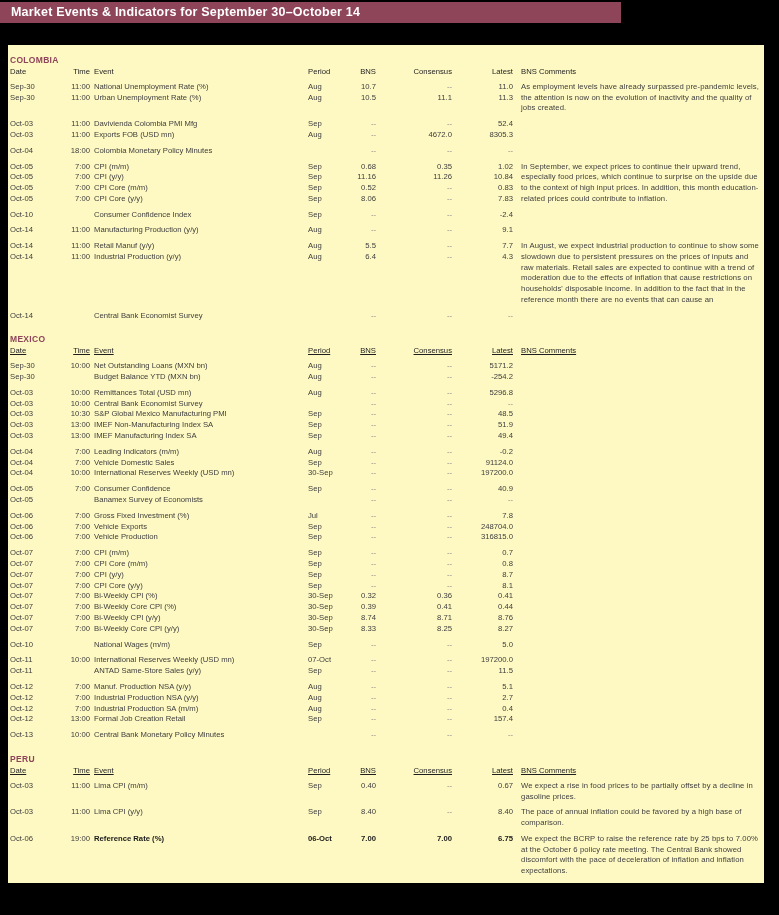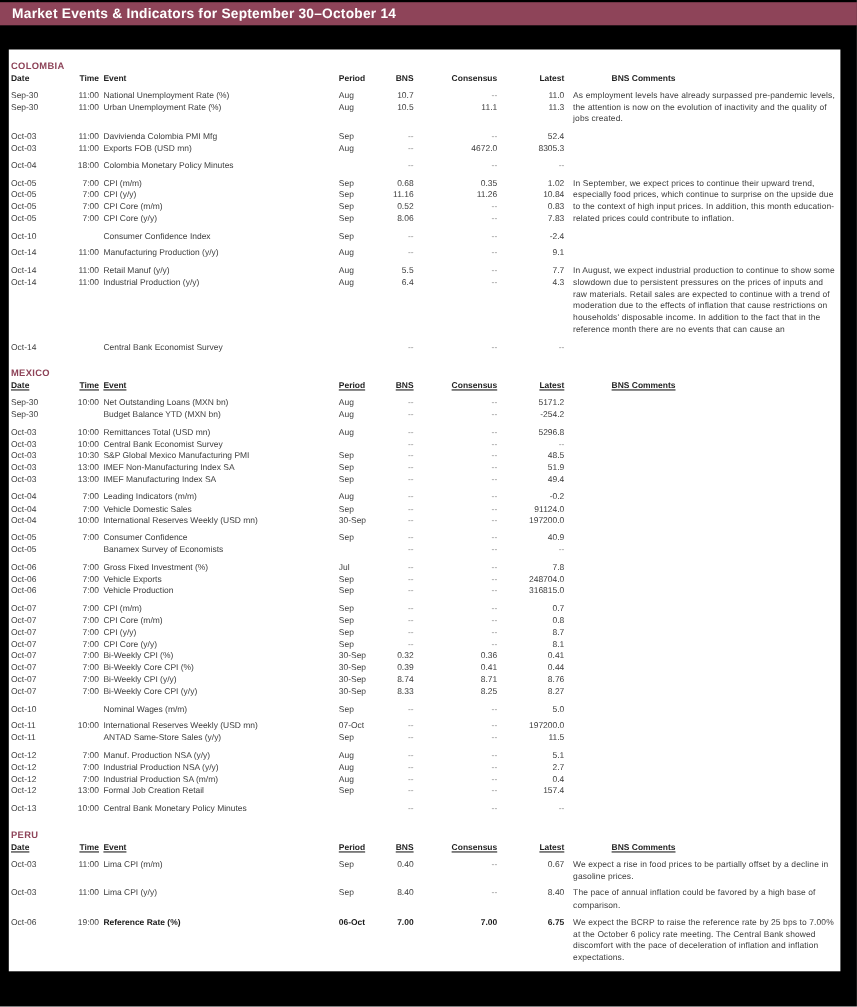--- a/index.html
+++ b/index.html
@@ -4,35 +4,35 @@
 <style>
   * { margin:0; padding:0; box-sizing:border-box; }
   html,body { width:779px; height:915px; }
   body {
     background:#000;
     font-family:"Liberation Sans", sans-serif;
     position:relative;
     overflow:hidden;
   }
   .titlebar {
-    position:absolute; left:0; top:2px; width:779px; height:21px;
+    position:absolute; left:0; top:2px; width:621px; height:21px;
     background:#8e4459; color:#fff;
     font-weight:bold; font-size:12.5px; line-height:21px;
     padding-left:11px; letter-spacing:.2px;
   }
   .panel {
     position:absolute; left:8px; top:45px; width:756px; height:838px;
-    background:#ffffff; padding:10px 2px 0 2px; overflow:hidden;
+    background:#fef9c3; padding:10px 2px 0 2px; overflow:hidden;
   }
   .section { margin-bottom:13px; }
   .section-title {
     color:#8e4459; font-weight:bold; font-size:8.5px; line-height:11px;
     letter-spacing:.3px;
   }
-  .colheader { display:flex; font-weight:bold; font-size:7.7px; color:#1f1f1f; line-height:11px;gap:35px; }
+  .colheader { display:flex; font-weight:normal; font-size:7.7px; color:#1f1f1f; line-height:11px; }
   .grid {
     display:grid;
     grid-template-columns:48px 32px 216px 46px 24px 76px 61px;
     width:503px;
   }
   .c-time, .c-bns, .c-consensus, .c-latest { text-align:right; }
   .c-event { padding-left:4px; }
   .c-period { padding-left:2px; }
   .row { font-size:7.7px; color:#3d3d3d; line-height:10.8px; }
   .group { display:flex; margin-top:5px; align-items:flex-start; }
@@ -486,21 +486,21 @@
             <span class="c-latest">8.27</span>
           </div>
         </div>
         <div class="comment"></div>
       </div>
       <div class="group">
         <div class="rows-col">
           <div class="grid row">
             <span class="c-date">Oct-10</span>
             <span class="c-time"></span>
-            <span class="c-event">Nominal Wages (m/m)</span>
+            <span class="c-event">National Wages (m/m)</span>
             <span class="c-period">Sep</span>
             <span class="c-bns dash">--</span>
             <span class="c-consensus dash">--</span>
             <span class="c-latest">5.0</span>
           </div>
         </div>
         <div class="comment"></div>
       </div>
       <div class="group">
         <div class="rows-col">

